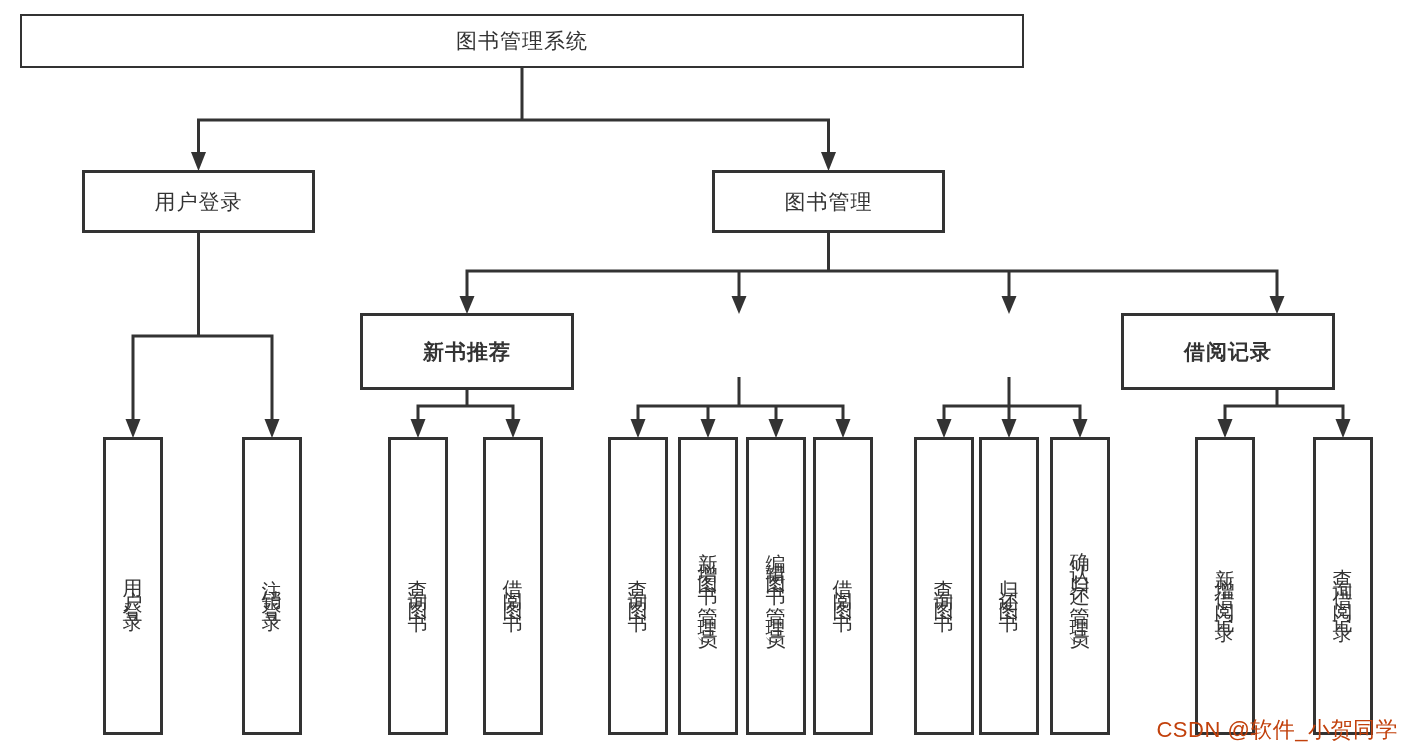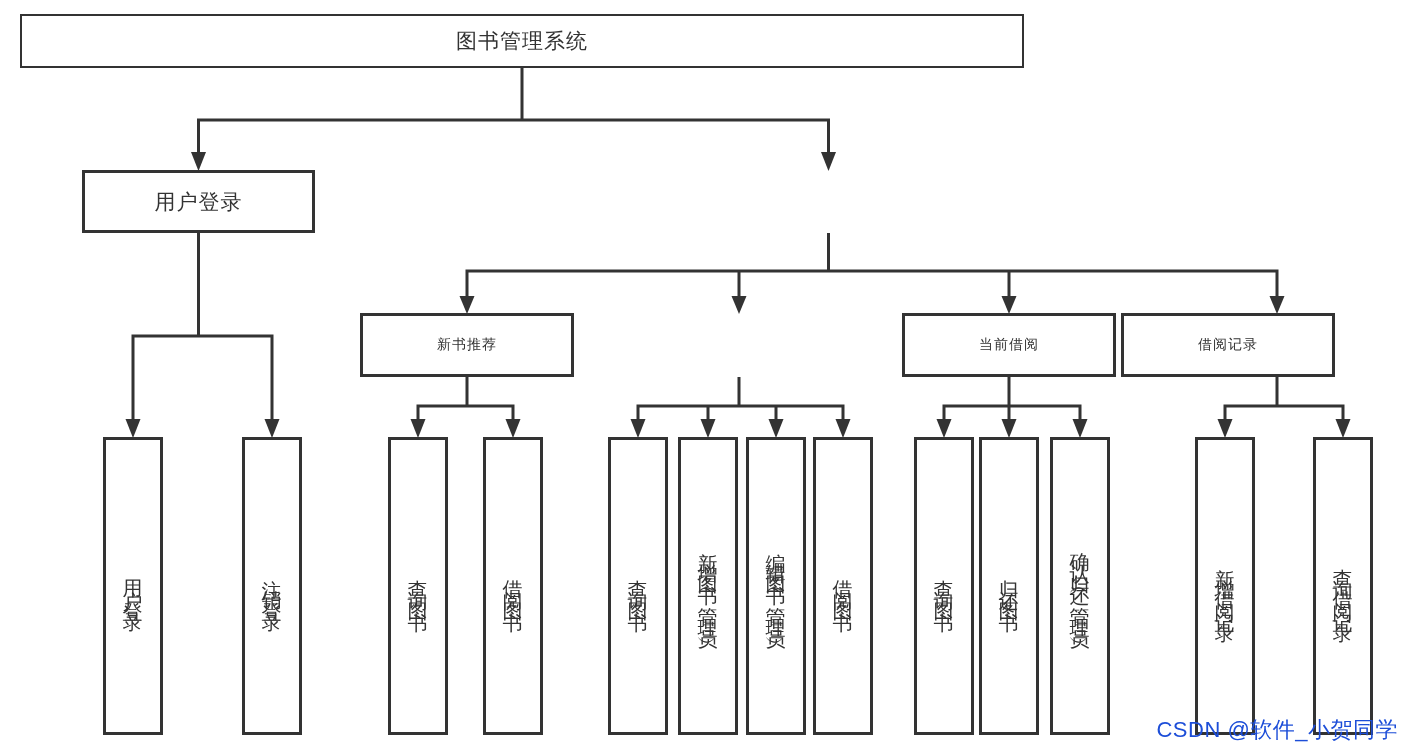--- a/index.html
+++ b/index.html
@@ -45,43 +45,44 @@
     letter-spacing: 1px;
   }
   .l1 {
     top: 170px;
     width: 233px; height: 63px;
     font-size: 21px;
     letter-spacing: 1px;
   }
   .l2 {
     top: 313px;
-    width: 214px; height: 64px;
-    font-size: 14px;
+    width: 214px; height: 77px;
+    font-size: 21px;
     letter-spacing: 1px;
+    font-weight: bold;
   }
   .leaf {
     top: 437px;
     width: 60px; height: 298px;
   }
   .leaf span {
     writing-mode: vertical-rl;
     text-orientation: mixed;
     font-size: 20px;
     letter-spacing: 11px;
     line-height: 1;
     white-space: nowrap;
     color: #333333;
   }
   .watermark {
     position: absolute;
     right: 7px;
     bottom: 2px;
     font-size: 22px;
-    color: #1d4ed8;
+    color: #c2410c;
     letter-spacing: 0.5px;
     z-index: 3;
     white-space: nowrap;
   }
 </style>
 </head>
 <body>
 
 <div class="canvas">
 
@@ -124,23 +125,23 @@
     <g>
       <path d="M1277,377 V406 M1225,406 H1343 M1225,404.5 V420 M1343,404.5 V420"></path>
       <polygon points="1217.5,419 1232.5,419 1225,438"></polygon>
       <polygon points="1335.5,419 1350.5,419 1343,438"></polygon>
     </g>
   </svg>
 
   <div class="box root">图书管理系统</div>
 
   <div class="box l1" style="left:82px">用户登录</div>
+  <div class="box l1" style="left:712px">图书管理</div>
 
   <div class="box l2" style="left:360px">新书推荐</div>
-  <div class="box l2" style="left:902px">当前借阅</div>
   <div class="box l2" style="left:1121px">借阅记录</div>
 
   <div class="box leaf" style="left:103px">
       <span>用户登录</span>
     </div>
   <div class="box leaf" style="left:242px">
       <span>注销登录</span>
     </div>
 
   <div class="box leaf" style="left:388px">

